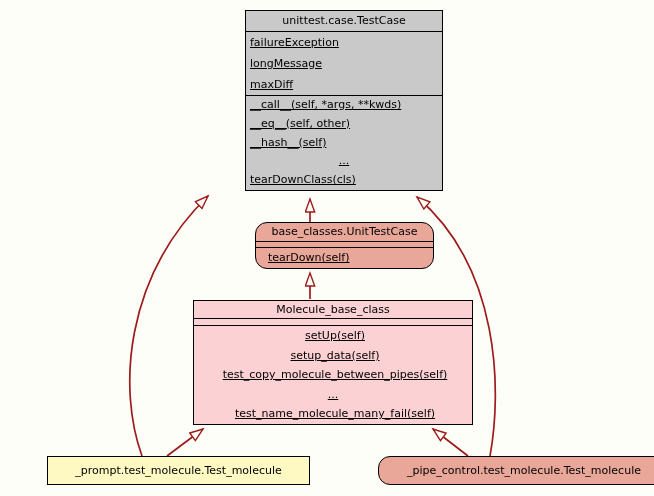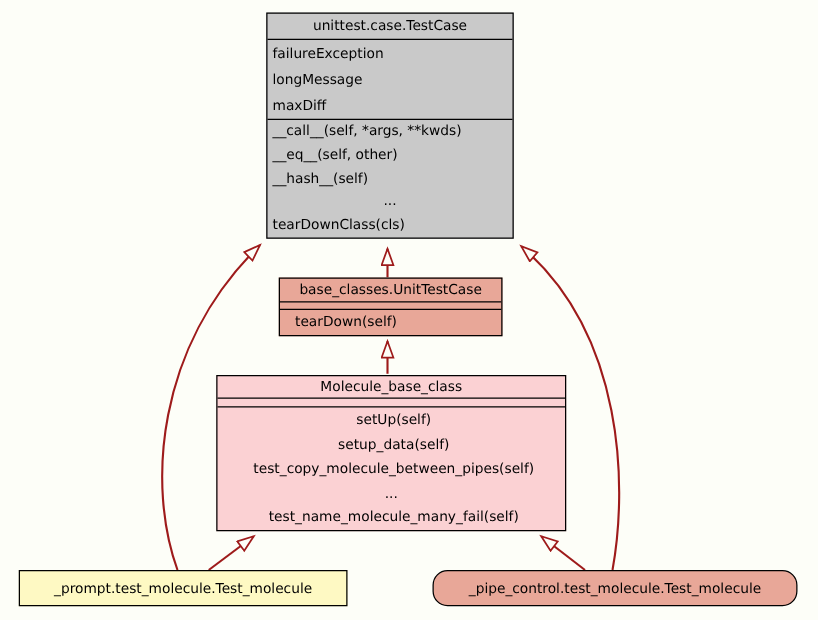--- a/index.html
+++ b/index.html
@@ -5,40 +5,41 @@
   html,body{margin:0;padding:0;background:#fdfef8;}
   .canvas{
     position:relative;width:654px;height:496px;background:#fdfef8;
     font-family:"DejaVu Sans","Liberation Sans",sans-serif;
     font-size:11px;color:#000;overflow:hidden;
   }
   svg.edges{position:absolute;left:0;top:0;width:654px;height:496px;}
   .node{
     position:absolute;border:1px solid #000;box-sizing:border-box;
     background:#fff;
+    margin-left:32px;
   }
   .node .title{text-align:center;white-space:nowrap;overflow:hidden;}
   .node .title.bordered{border-bottom:1px solid #000;}
   .strip{border-bottom:1px solid #000;}
   .sec.bordered{border-bottom:1px solid #000;}
-  .row{padding-left:4px;white-space:nowrap;overflow:hidden;}
+  .row{padding-left:4px;white-space:nowrap;overflow:hidden;text-decoration:underline;}
   .row.center{text-align:center;padding-left:0;}
 
   
   #n-testcase{left:213px;top:10px;width:198px;height:181px;}
   #n-testcase .title{height:20px;line-height:20px;}
   #n-testcase .attrs .row{height:21px;line-height:21px;}
   #n-testcase .methods .row{height:18.8px;line-height:18.8px;}
 
-  #n-unittestcase{left:223px;top:222px;width:179px;height:47px;}
+  #n-unittestcase{left:223px;top:222px;width:179px;height:47px;border-radius:12px;}
   #n-unittestcase .title{height:18px;line-height:18px;}
   #n-unittestcase .strip{height:5px;}
   #n-unittestcase .methods .row{height:20px;line-height:20px;padding-left:12px;}
 
-  #n-molecule{left:173px;top:300px;width:280px;height:125px;}
+  #n-molecule{left:161px;top:300px;width:280px;height:125px;}
   #n-molecule .title{height:17px;line-height:17px;}
   #n-molecule .strip{height:6px;}
   #n-molecule .methods .row{height:19.6px;line-height:19.6px;text-align:center;}
 
   #n-prompt{left:15px;top:456px;width:263px;height:29px;}
   #n-pipe{left:346px;top:456px;width:292px;height:29px;}
   #n-prompt .title,#n-pipe .title{height:27px;line-height:27px;}
 </style>
 </head>
 <body>

